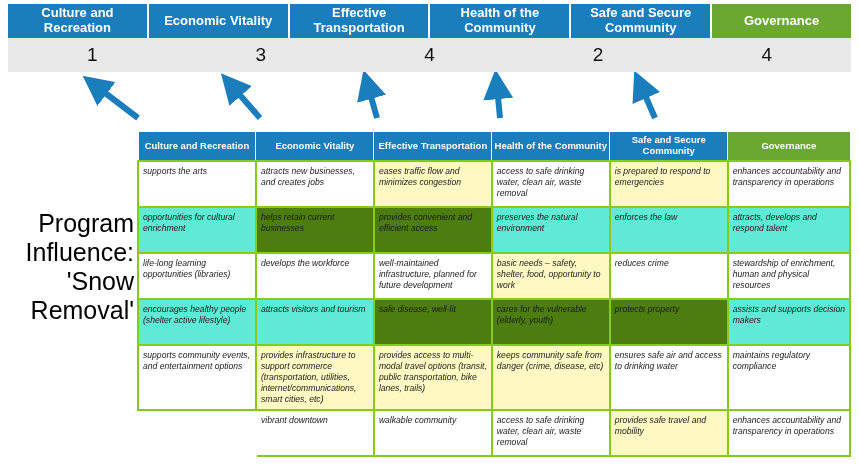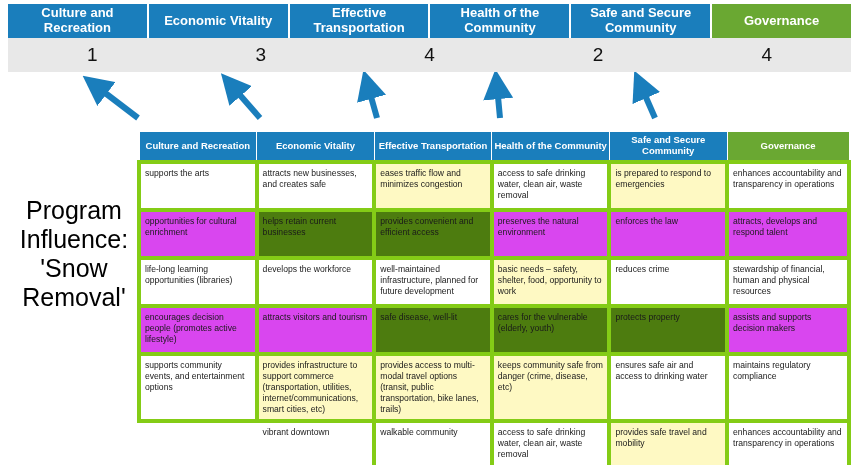--- a/index.html
+++ b/index.html
@@ -70,26 +70,26 @@
     top: 72px;
     width: 859px;
     height: 60px;
     pointer-events: none;
   }
 
   
   #program-influence-label {
     position: absolute;
     left: 14px;
-    top: 196px;
+    top: 209px;
     width: 120px;
     font-size: 25px;
     color: #000000;
     line-height: 1.16;
-    text-align: center;
+    text-align: right;
   }
 
   
   #matrix {
     position: absolute;
     left: 137px;
     top: 131px;
     width: 714px;
     border-collapse: collapse;
     table-layout: fixed;
@@ -107,27 +107,28 @@
     vertical-align: middle;
   }
   #matrix th.gov {
     background: #6aa832;
   }
   #matrix td {
     font-size: 8.6px;
     color: #1a1a1a;
     vertical-align: top;
     padding: 4px 4px;
-    border: 4px solid #84cc16;
+    border: 2px solid #84cc16;
     line-height: 1.28;
     height: 36px;
     background: #ffffff;
+    font-style: italic;
   }
   #matrix td.hl  { background: #fef9c3; }
-  #matrix tr.r-even td { background: #d946ef; }
+  #matrix tr.r-even td { background: #5eead4; }
   #matrix tr.r-even td.hl { background: #4d7c0f; }
   #matrix tr.r-odd td.blank { background: #ffffff; border-color: #ffffff; }
 </style>
 </head>
 <body>
 
 <div id="top-header">
     <div class="top-head-cell">Culture and Recreation</div>
     <div class="top-head-cell">Economic Vitality</div>
     <div class="top-head-cell">Effective Transportation</div>
@@ -175,44 +176,44 @@
       <th>Economic Vitality</th>
       <th>Effective Transportation</th>
       <th>Health of the Community</th>
       <th>Safe and Secure Community</th>
       <th class="gov">Governance</th>
     </tr>
   </thead>
   <tbody id="matrix-body">
       <tr class="r-odd">
         <td class="">supports the arts</td>
-        <td class="">attracts new businesses, and creates safe</td>
+        <td class="">attracts new businesses, and creates jobs</td>
         <td class="hl">eases traffic flow and minimizes congestion</td>
         <td class="">access to safe drinking water, clean air, waste removal</td>
         <td class="hl">is prepared to respond to emergencies</td>
         <td class="">enhances accountability and transparency in operations</td>
       </tr>
       <tr class="r-even">
         <td class="">opportunities for cultural enrichment</td>
         <td class="hl">helps retain current businesses</td>
         <td class="hl">provides convenient and efficient access</td>
         <td class="">preserves the natural environment</td>
         <td class="">enforces the law</td>
         <td class="">attracts, develops and respond talent</td>
       </tr>
       <tr class="r-odd">
         <td class="">life-long learning opportunities (libraries)</td>
         <td class="">develops the workforce</td>
         <td class="">well-maintained infrastructure, planned for future development</td>
         <td class="hl">basic needs – safety, shelter, food, opportunity to work</td>
         <td class="">reduces crime</td>
-        <td class="">stewardship of financial, human and physical resources</td>
+        <td class="">stewardship of enrichment, human and physical resources</td>
       </tr>
       <tr class="r-even">
-        <td class="">encourages decision people (promotes active lifestyle)</td>
+        <td class="">encourages healthy people (shelter active lifestyle)</td>
         <td class="">attracts visitors and tourism</td>
         <td class="hl">safe disease, well-lit</td>
         <td class="hl">cares for the vulnerable (elderly, youth)</td>
         <td class="hl">protects property</td>
         <td class="">assists and supports decision makers</td>
       </tr>
       <tr class="r-odd">
         <td class="">supports community events, and entertainment options</td>
         <td class="hl">provides infrastructure to support commerce (transportation, utilities, internet/communications, smart cities, etc)</td>
         <td class="hl">provides access to multi-modal travel options (transit, public transportation, bike lanes, trails)</td>

